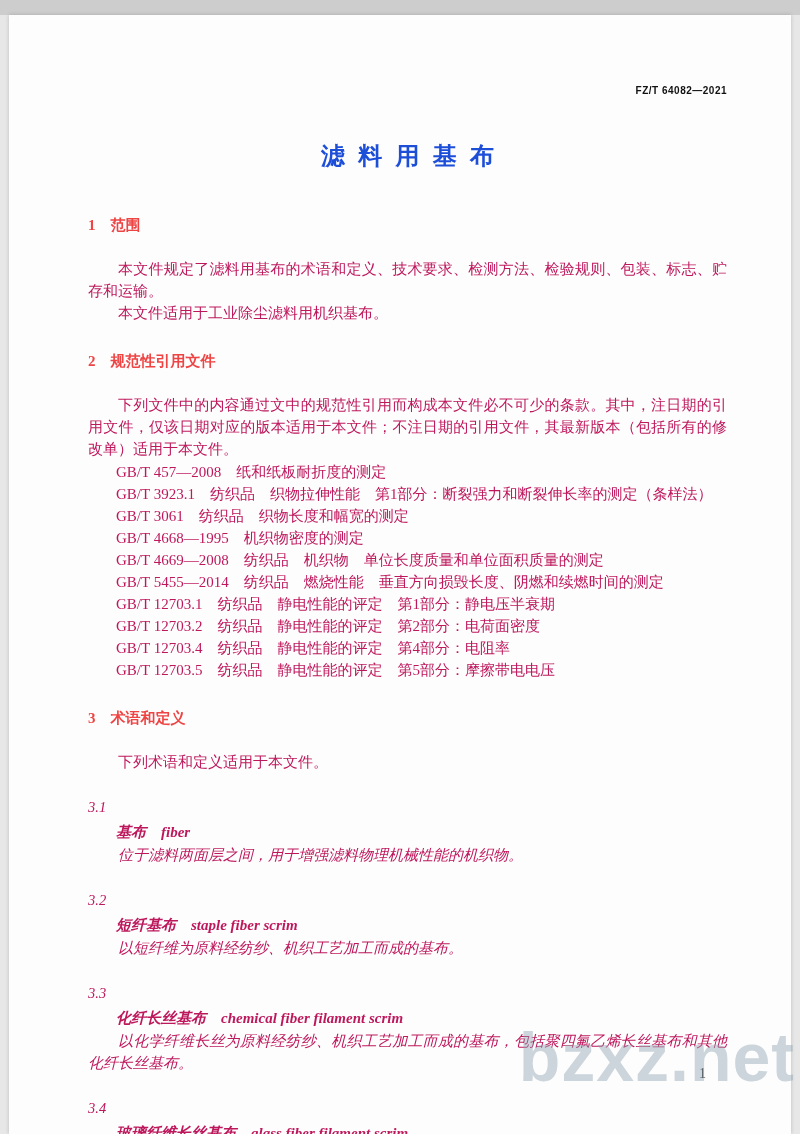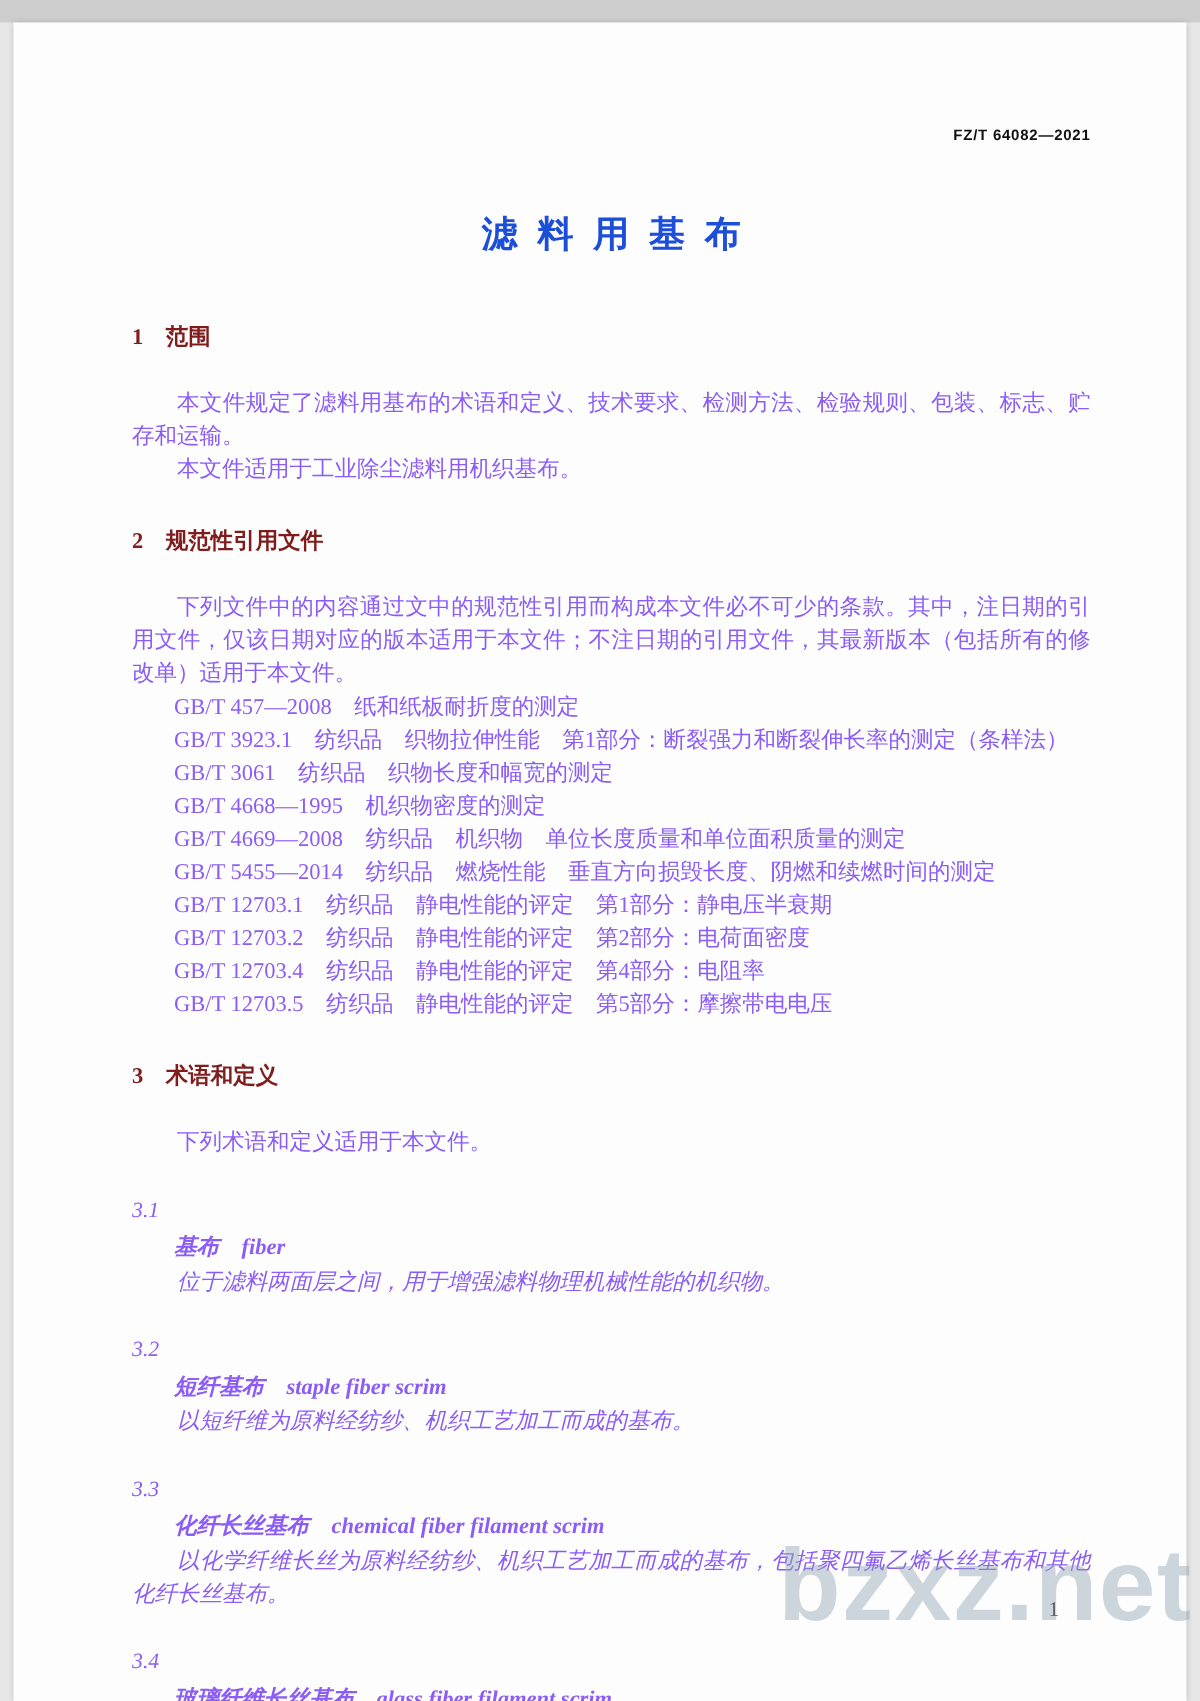--- a/index.html
+++ b/index.html
@@ -37,28 +37,28 @@
     letter-spacing: 0.55em;
     padding-left: 0.55em; 
     margin: 44px 0 42px 0;
     color: #1d4ed8;
   }
   h2.sec-heading {
     font-size: 15px;
     font-weight: bold;
     margin: 26px 0 22px 0;
     line-height: 22px;
-    color: #7f1d1d;
+    color: #ef4444;
   }
   p {
     margin: 0;
     font-size: 15px;
     line-height: 22px;
     text-align: justify;
-    color: #8b5cf6;
+    color: #be185d;
   }
   p.indent { text-indent: 2em; }
   .refs { margin-left: 28px; margin-top: 1px; }
   .refs p { text-align: left; }
   .term-block { margin-top: 23px; font-style: italic; }
   .term-number {
     font-size: 14.5px;
     line-height: 22px;
     margin-top: 2px;
   }

